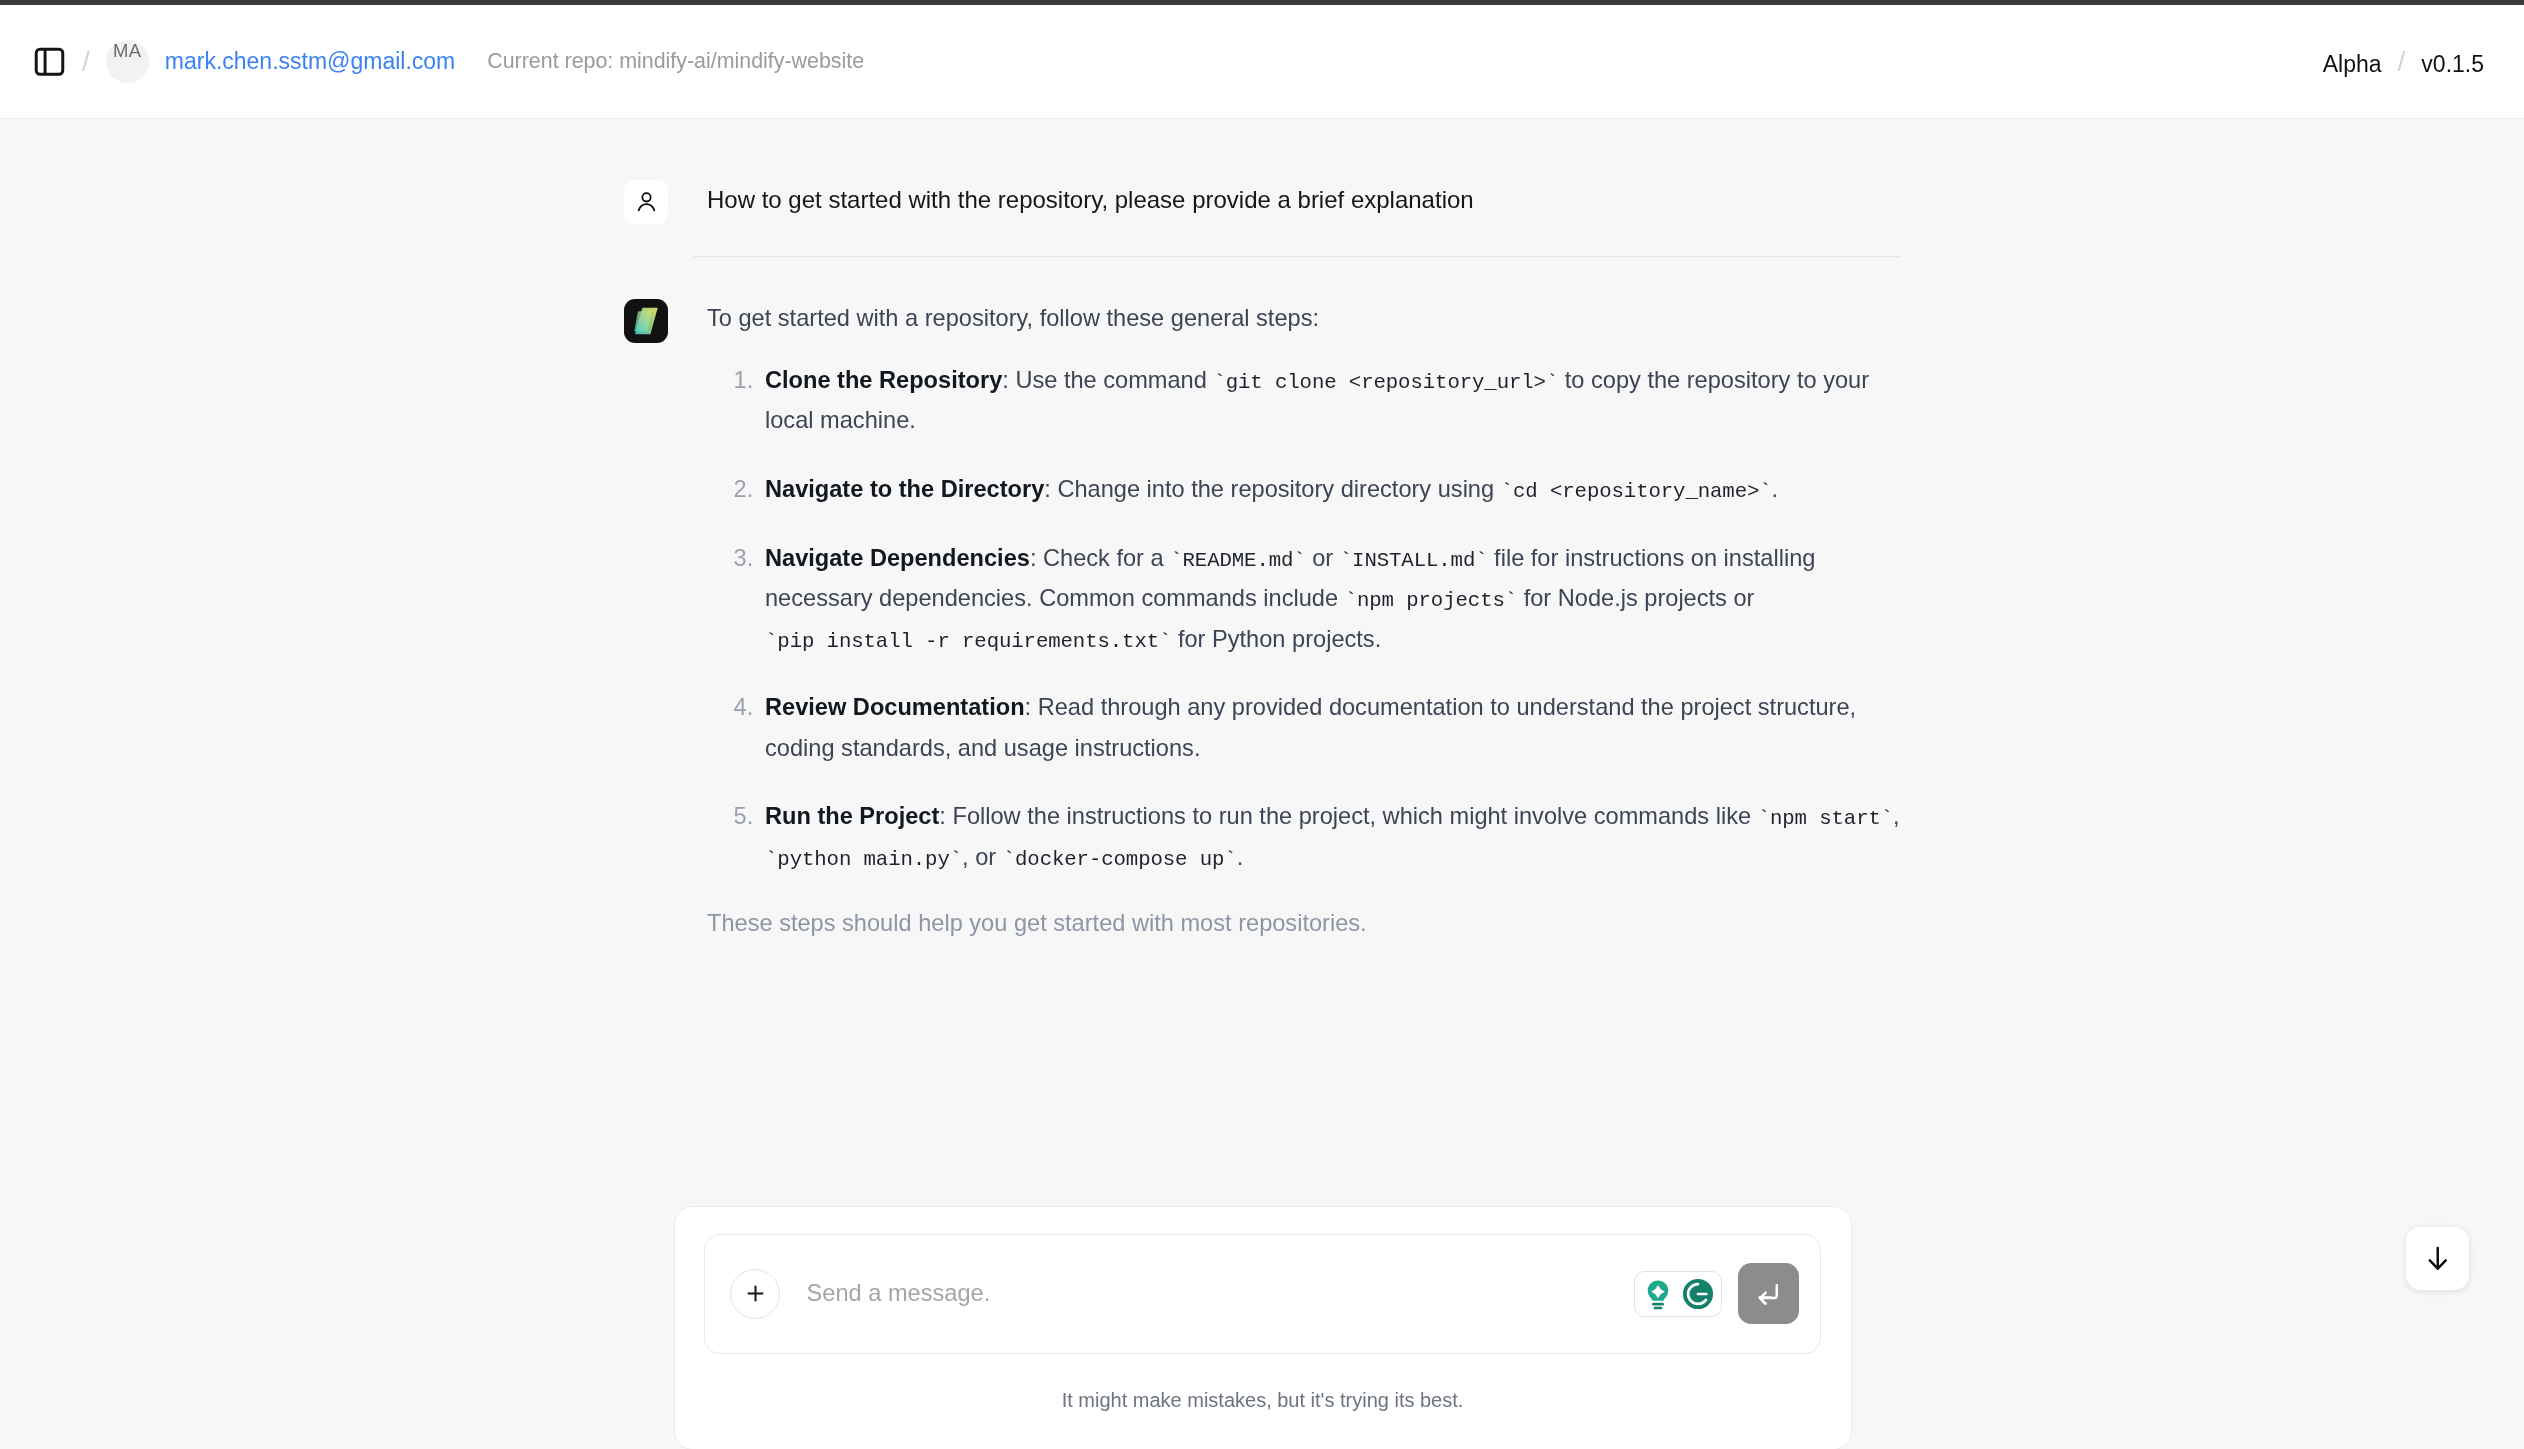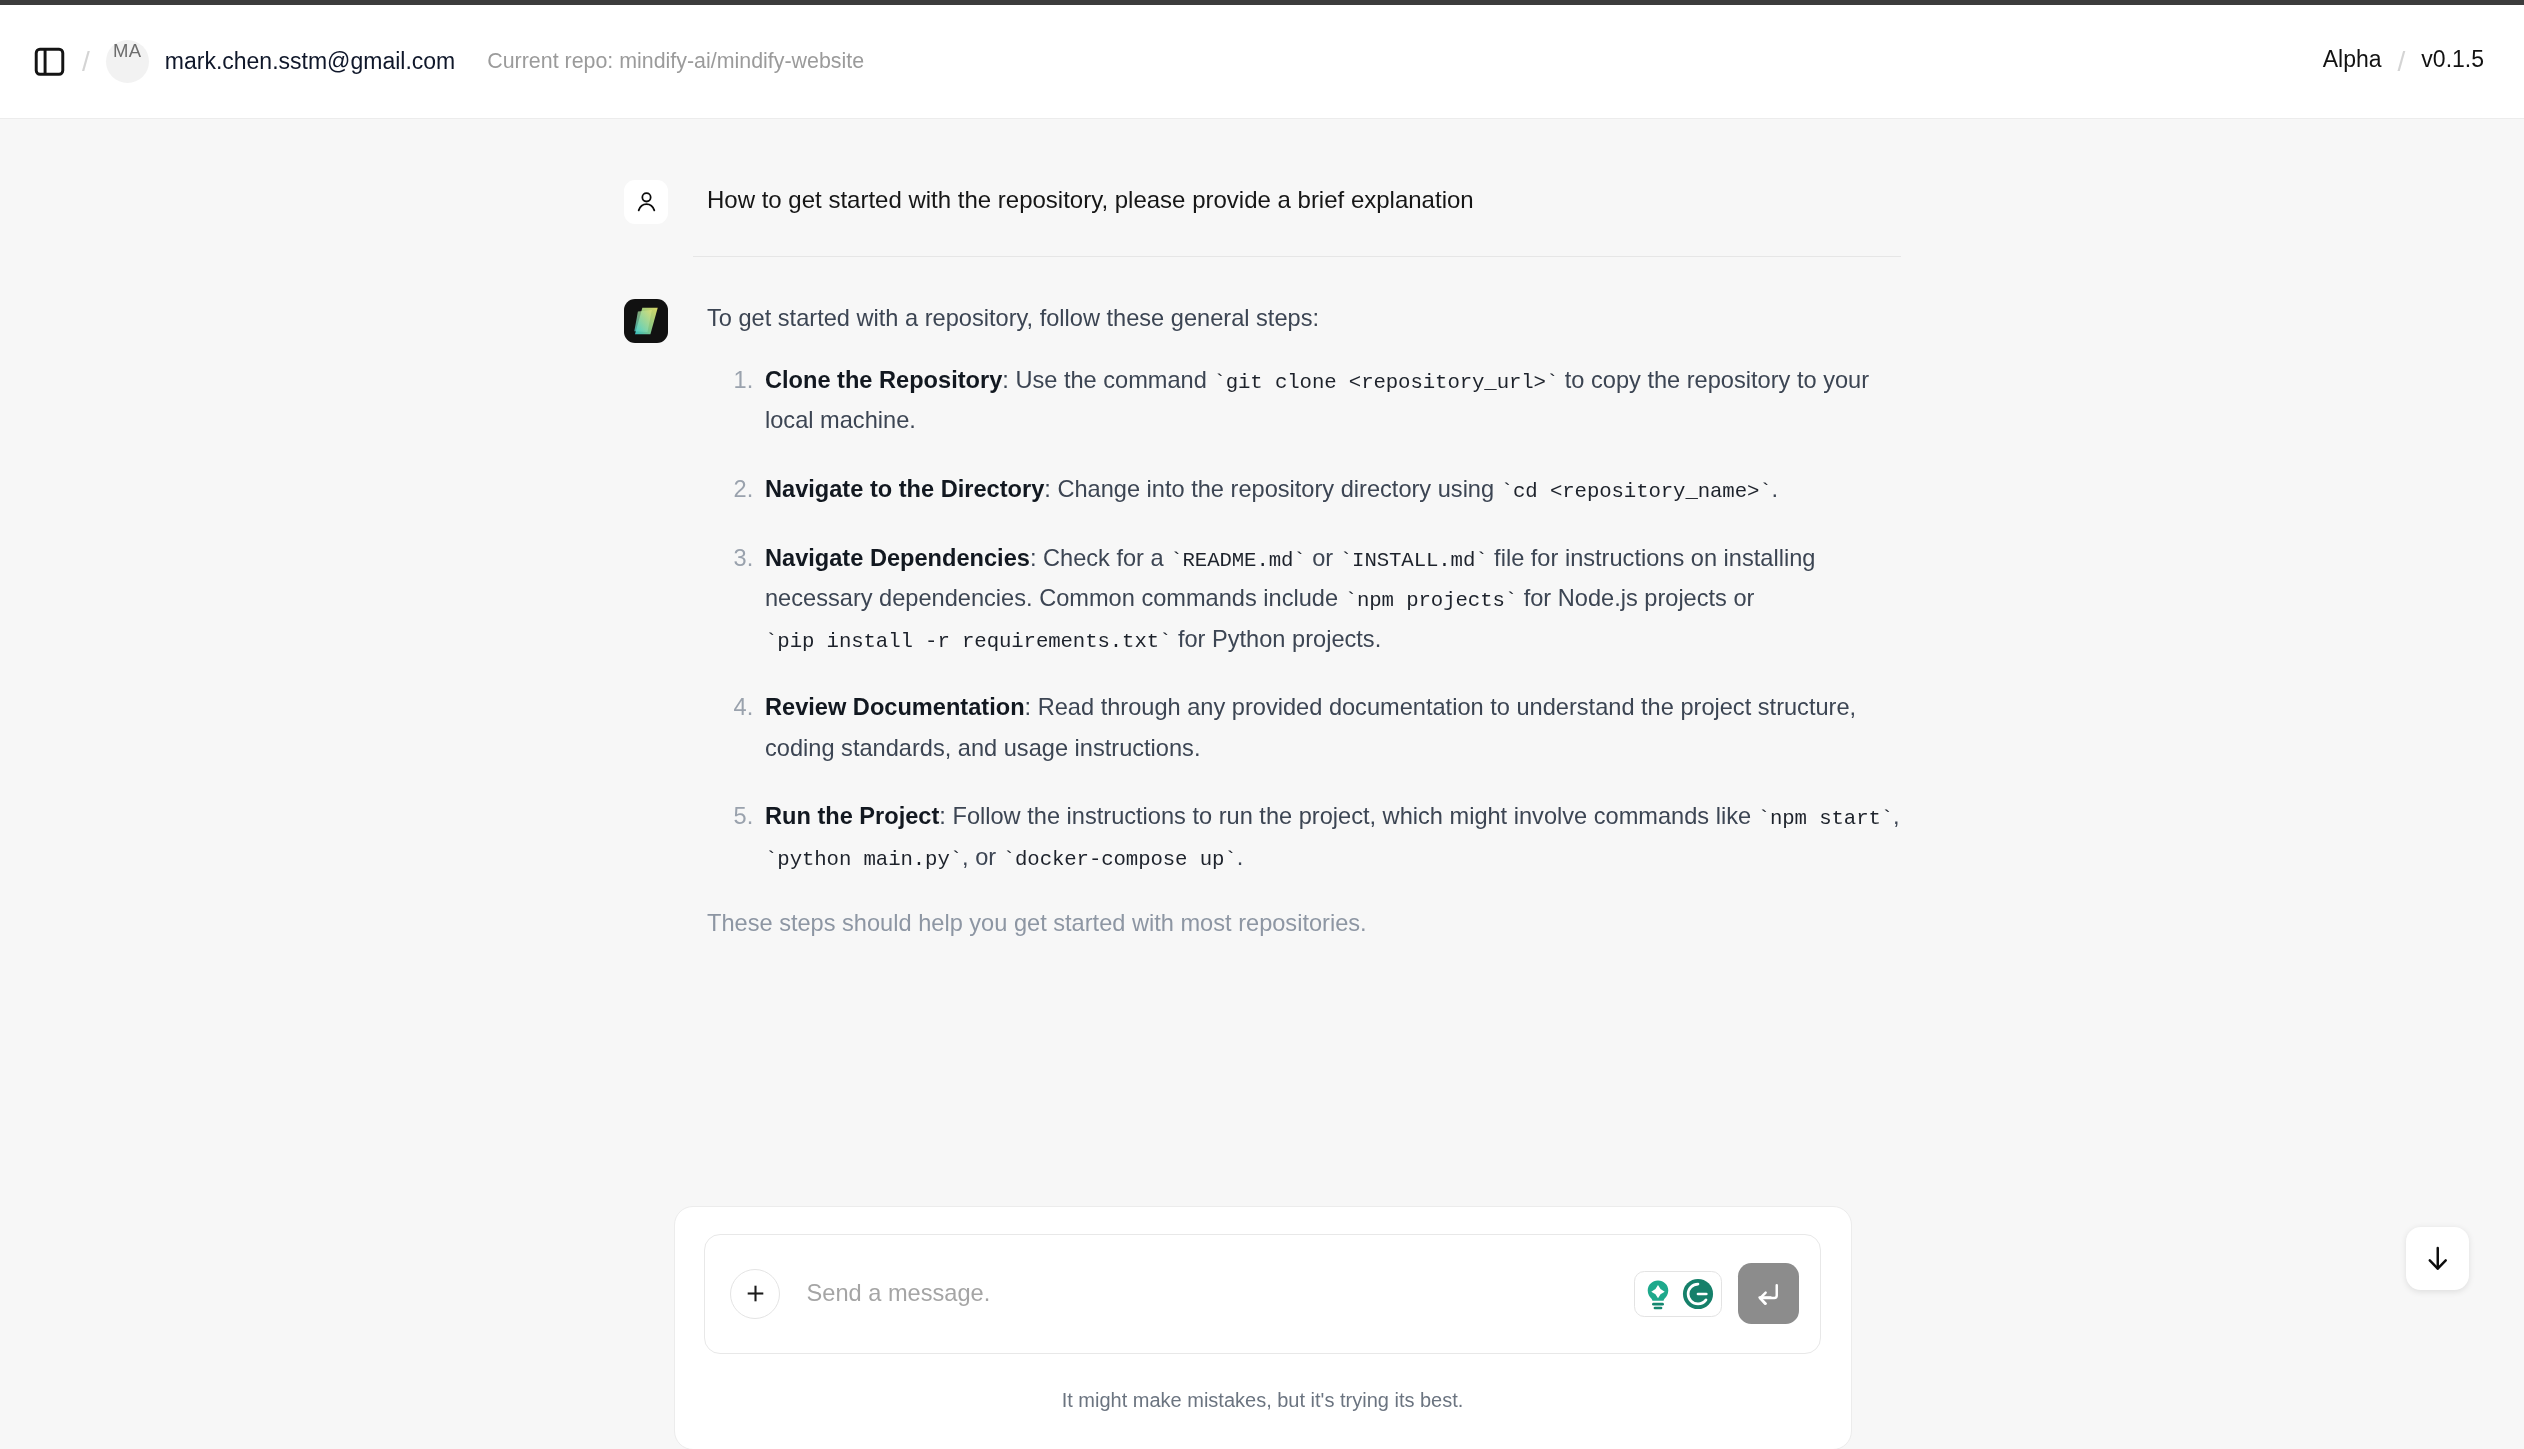--- a/index.html
+++ b/index.html
@@ -72,36 +72,36 @@
     align-items: flex-start;
     justify-content: center;
     font-size: 18.5px;
     color: #6d6d6d;
     letter-spacing: 0.4px;
     flex: none;
   }
 
   .user-email {
     font-size: 23px;
-    color: #0f172a;
+    color: #3b82f6;
     margin-left: 16px;
     white-space: nowrap;
   }
 
   .repo-label {
     font-size: 21.4px;
     color: #9b9b9b;
     margin-left: 32px;
     white-space: nowrap;
   }
 
   .header-right {
     margin-left: auto;
     display: flex;
-    align-items: flex-start;
+    align-items: flex-end;
   }
 
   .build-name {
     font-size: 23px;
     color: #121212;
   }
 
   .version-tag {
     font-size: 23px;
     color: #121212;

